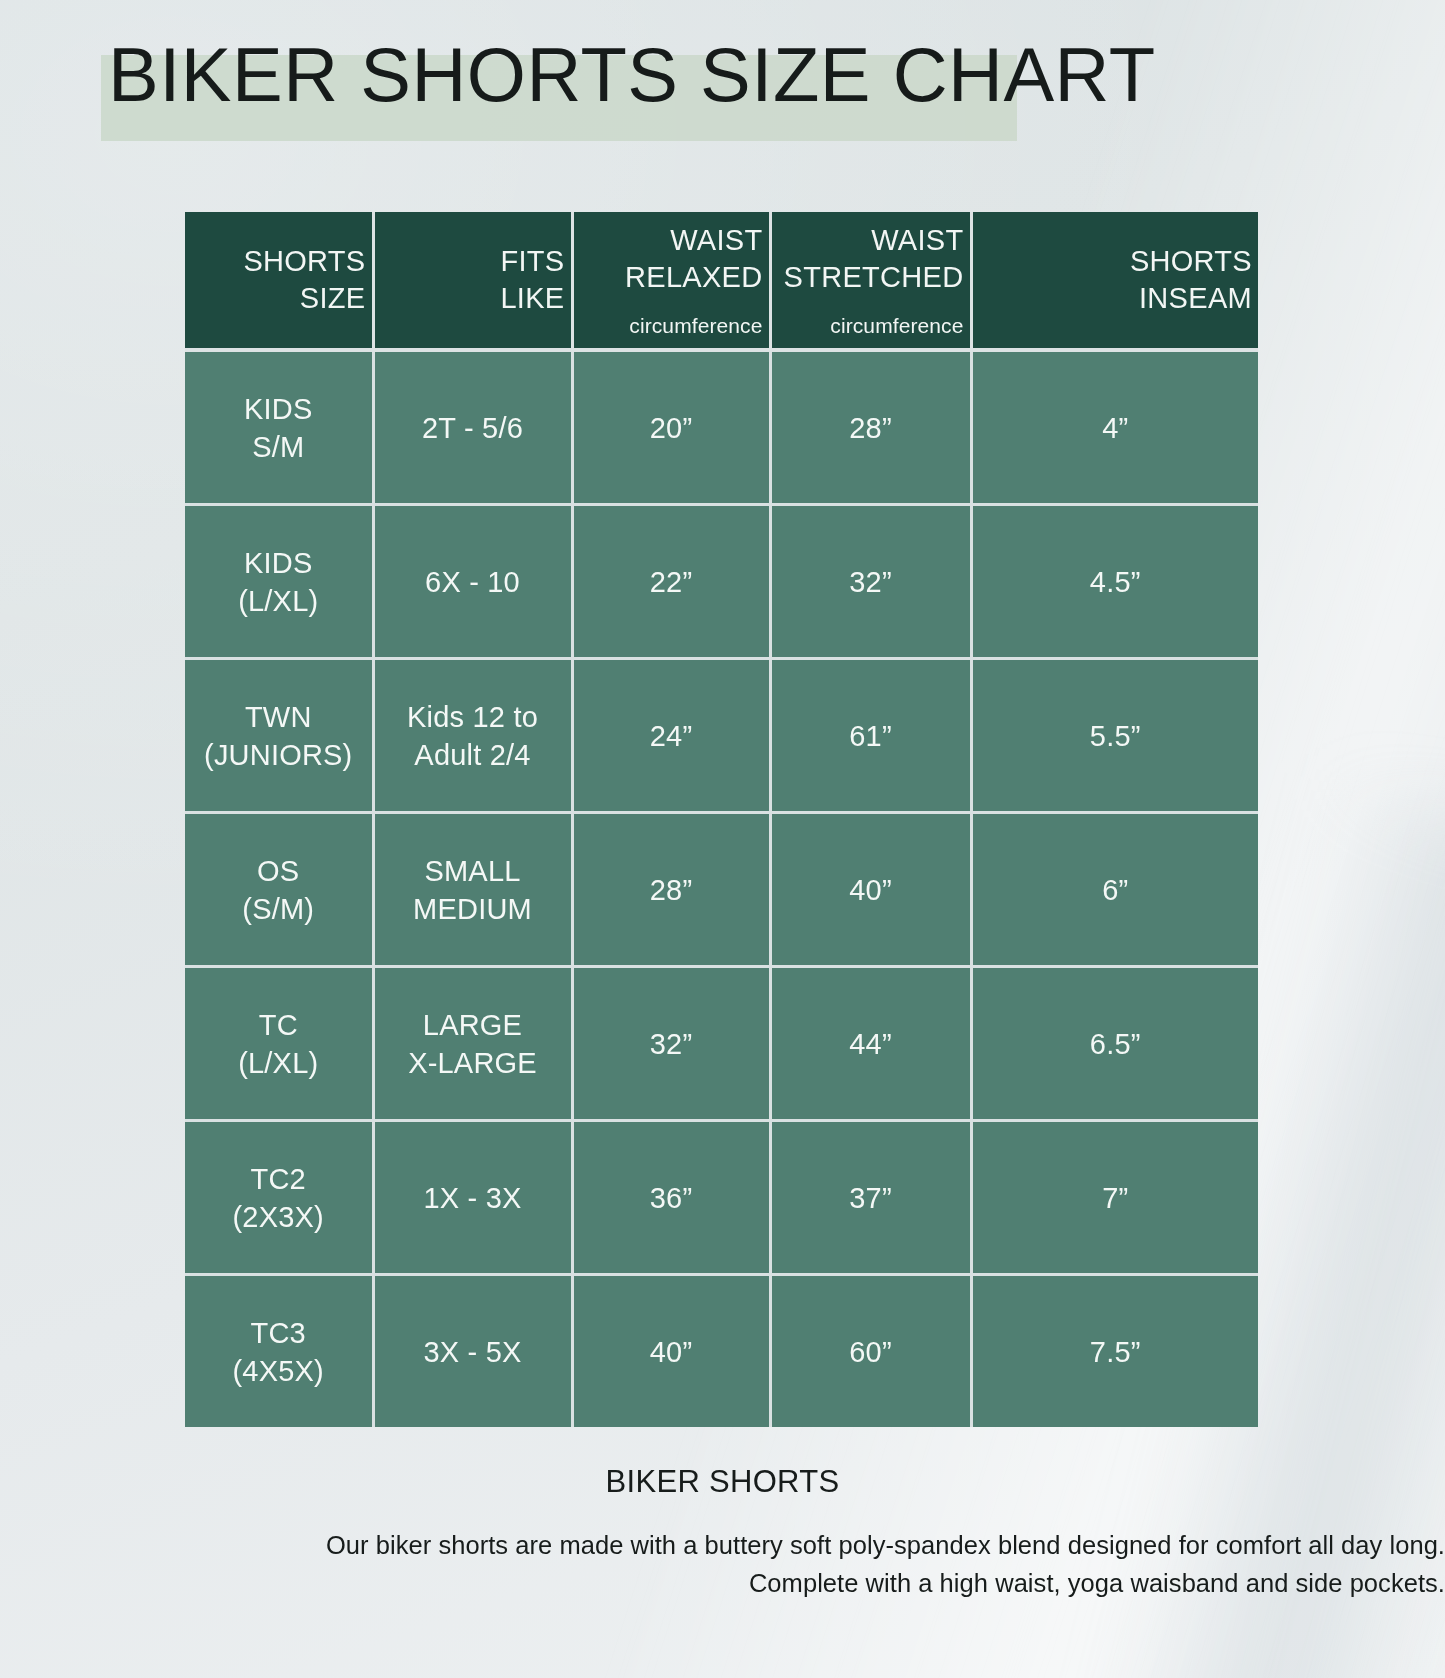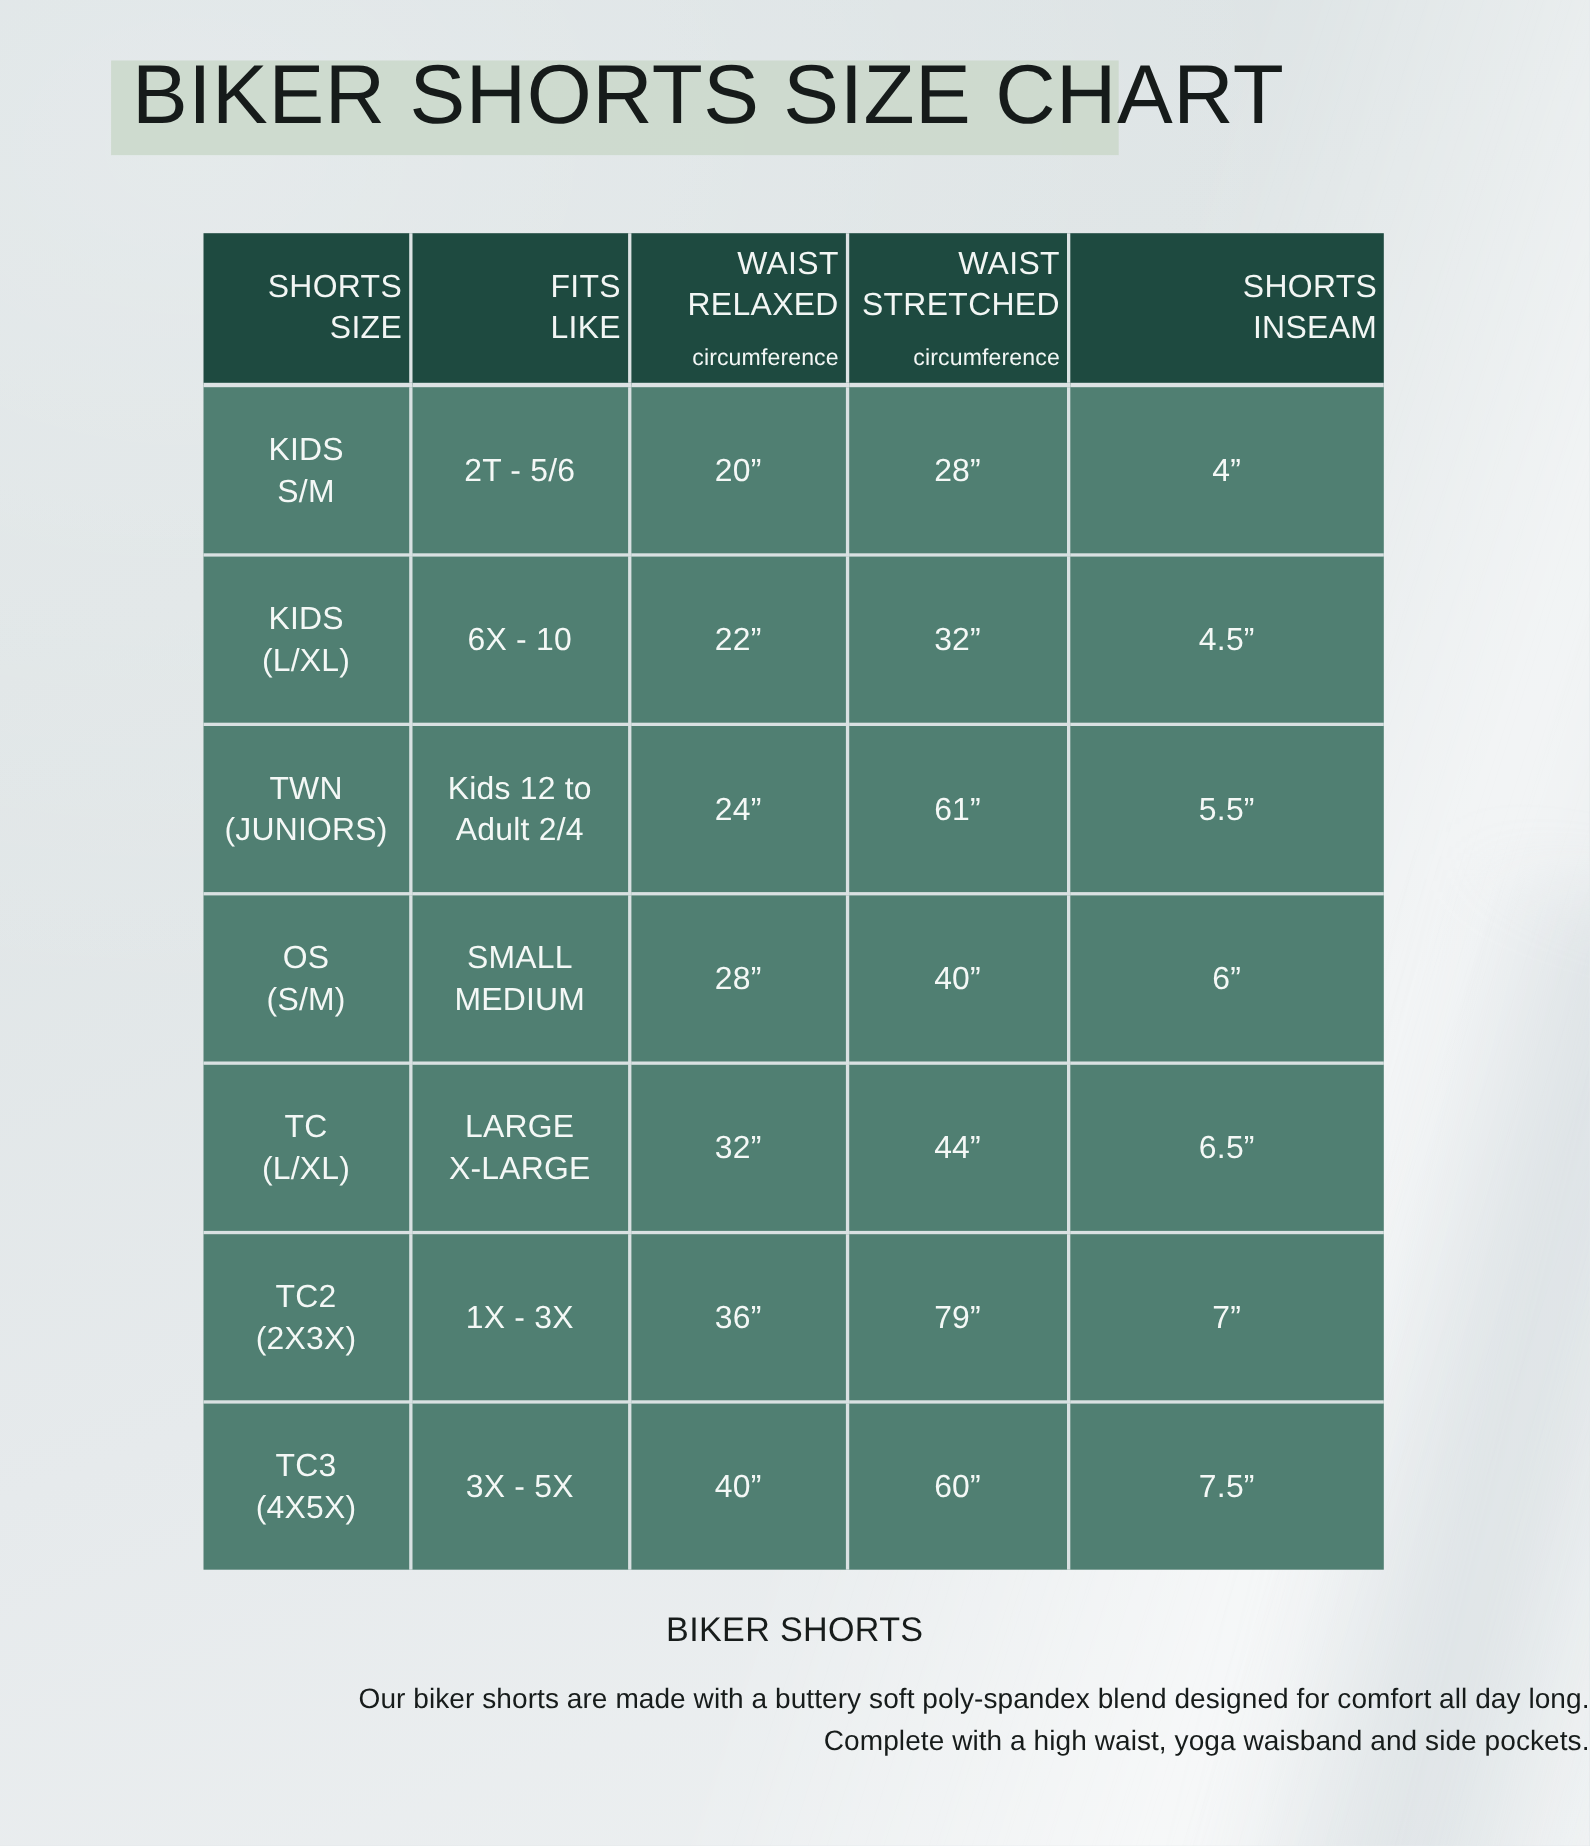--- a/index.html
+++ b/index.html
@@ -73,21 +73,21 @@
     top: 55px;
     width: 916px;
     height: 86px;
     background: #ccd9cc;
     opacity: 0.92;
   }
   #page-title {
     position: absolute;
     left: 104px;
     top: 28px;
-    margin: 16px;
+    margin: 4px;
     font-size: 76px;
     line-height: 86px;
     font-weight: 400;
     letter-spacing: 0.5px;
     color: #161b1a;
     transform: scaleX(1.0);
     transform-origin: left center;
     white-space: nowrap;
   }
 
@@ -300,21 +300,21 @@
     <tr>
       <td>
         <span class="cell-l2">TC2</span>
         <span class="cell-l2">(2X3X)</span>
       </td>
       <td>
         <span class="cell-l2">1X - 3X</span>
 
       </td>
       <td>36”</td>
-      <td>79”</td>
+      <td>37”</td>
       <td>7”</td>
     </tr>
     <tr>
       <td>
         <span class="cell-l2">TC3</span>
         <span class="cell-l2">(4X5X)</span>
       </td>
       <td>
         <span class="cell-l2">3X - 5X</span>
 

